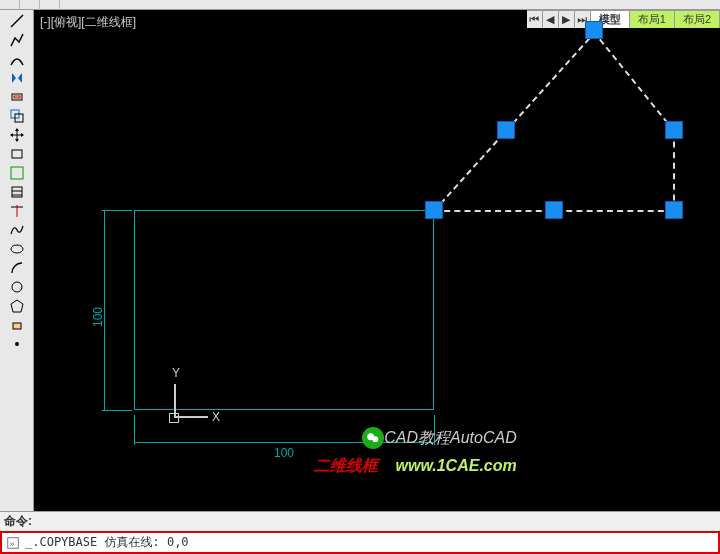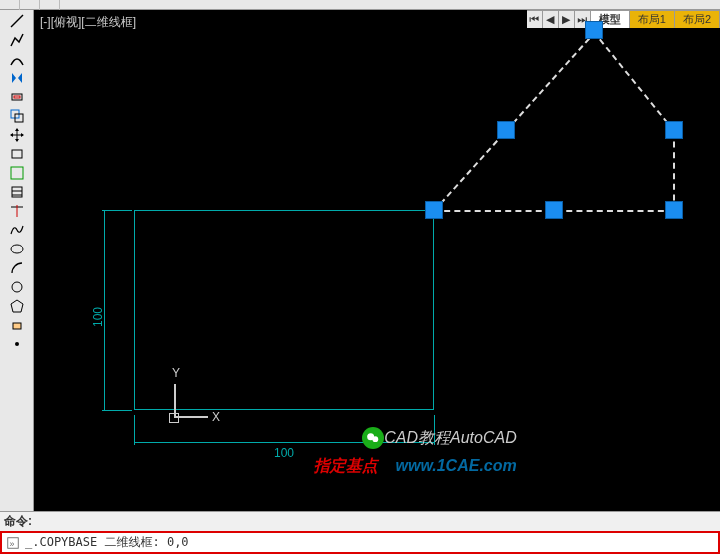--- a/index.html
+++ b/index.html
@@ -35,26 +35,26 @@
   .ucs .axis-y { position: absolute; width: 0; height: 34px; border-left: 2px solid #ccc; bottom: 0; left: 0; }
   .ucs .axis-x { position: absolute; height: 0; width: 34px; border-top: 2px solid #ccc; left: 0; bottom: 0; }
   .ucs .lbl { position: absolute; }
   
   .watermark { position: absolute; left: 50%; top: 50%; transform: translate(-50%, -50%); color: #444; font-size: 22px; font-weight: bold; letter-spacing: 2px; font-family: Arial, sans-serif; }
   
   .wm-right1 { position: absolute; right: 10px; bottom: 62px; color: #ccc; font-size: 16px; font-style: italic; display: flex; align-items: center; gap: 0; }
   .wm-right1 .wechat { width: 22px; height: 22px; border-radius: 50%; background: #1aad19; display: flex; align-items: center; justify-content: center; }
   .wm-right2 { position: absolute; right: 10px; bottom: 34px; font-size: 16px; font-style: italic; font-weight: bold; }
   .wm-right2 .r { color: #d00; }
-  .wm-right2 .w { color: #0369a1; }
+  .wm-right2 .w { color: #bef264; }
   
   .tabs { height: 18px; background: #e8e8e8; border-top: 1px solid #999; display: flex; align-items: stretch; font-size: 11px; color: #333; }
   .tab-nav { display: flex; }
   .tab-nav .nav { width: 16px; border-right: 1px solid #999; display: flex; align-items: center; justify-content: center; cursor: pointer; }
-  .tab { padding: 0 8px; border-right: 1px solid #999; display: flex; align-items: center; background: #eab308; cursor: pointer; }
+  .tab { padding: 0 8px; border-right: 1px solid #999; display: flex; align-items: center; background: #bef264; cursor: pointer; }
   .tab.active { background: #fff; font-weight: bold; }
   
   .cmd-area { background: #f0f0f0; border-top: 1px solid #999; font-size: 12px; color: #333; }
   .cmd-line { padding: 1px 4px; font-weight: bold; }
   .cmd-input-row { display: flex; border: 2px solid #d00; align-items: center; padding: 1px 3px; background: #fff; }
   .cmd-prefix { width: 16px; height: 14px; display: flex; align-items: center; justify-content: center; margin-right: 4px; }
   .cmd-text { flex: 1; font-family: Consolas, monospace; font-size: 12px; }
 </style>
 </head>
 <body>
@@ -217,21 +217,21 @@
           <div class="wm-right1">
             <span class="wechat">
               <svg viewBox="0 0 24 24" width="14" height="14">
                   <circle cx="8" cy="10" r="6" fill="#fff"></circle>
                   <circle cx="16" cy="14" r="5" fill="#fff"></circle>
                 </svg>
             </span>
             <span>CAD教程AutoCAD</span>
           </div>
           <div class="wm-right2">
-            <span class="r">指定基点</span>
+            <span class="r">二维线框</span>
             &nbsp;&nbsp;
             <span class="w">www.1CAE.com</span>
           </div>
 
         </div>
       </div>
 
       <div class="tabs">
         <div class="tab-nav">
           <div class="nav">⏮</div>
@@ -251,17 +251,17 @@
     <div class="cmd-line">
       <span>命令:</span>
     </div>
     <div class="cmd-input-row">
       <span class="cmd-prefix">
         <svg viewBox="0 0 16 16" width="14" height="14">
             <rect x="2" y="2" width="12" height="12" fill="none" stroke="#666"></rect>
             <text x="4" y="12" font-size="10" fill="#666">»</text>
           </svg>
       </span>
-      <span class="cmd-text">_.COPYBASE 二维线框: 0,0</span>
+      <span class="cmd-text">_.COPYBASE 仿真在线: 0,0</span>
     </div>
   </div>
 
 </div>
 
 </body></html>

